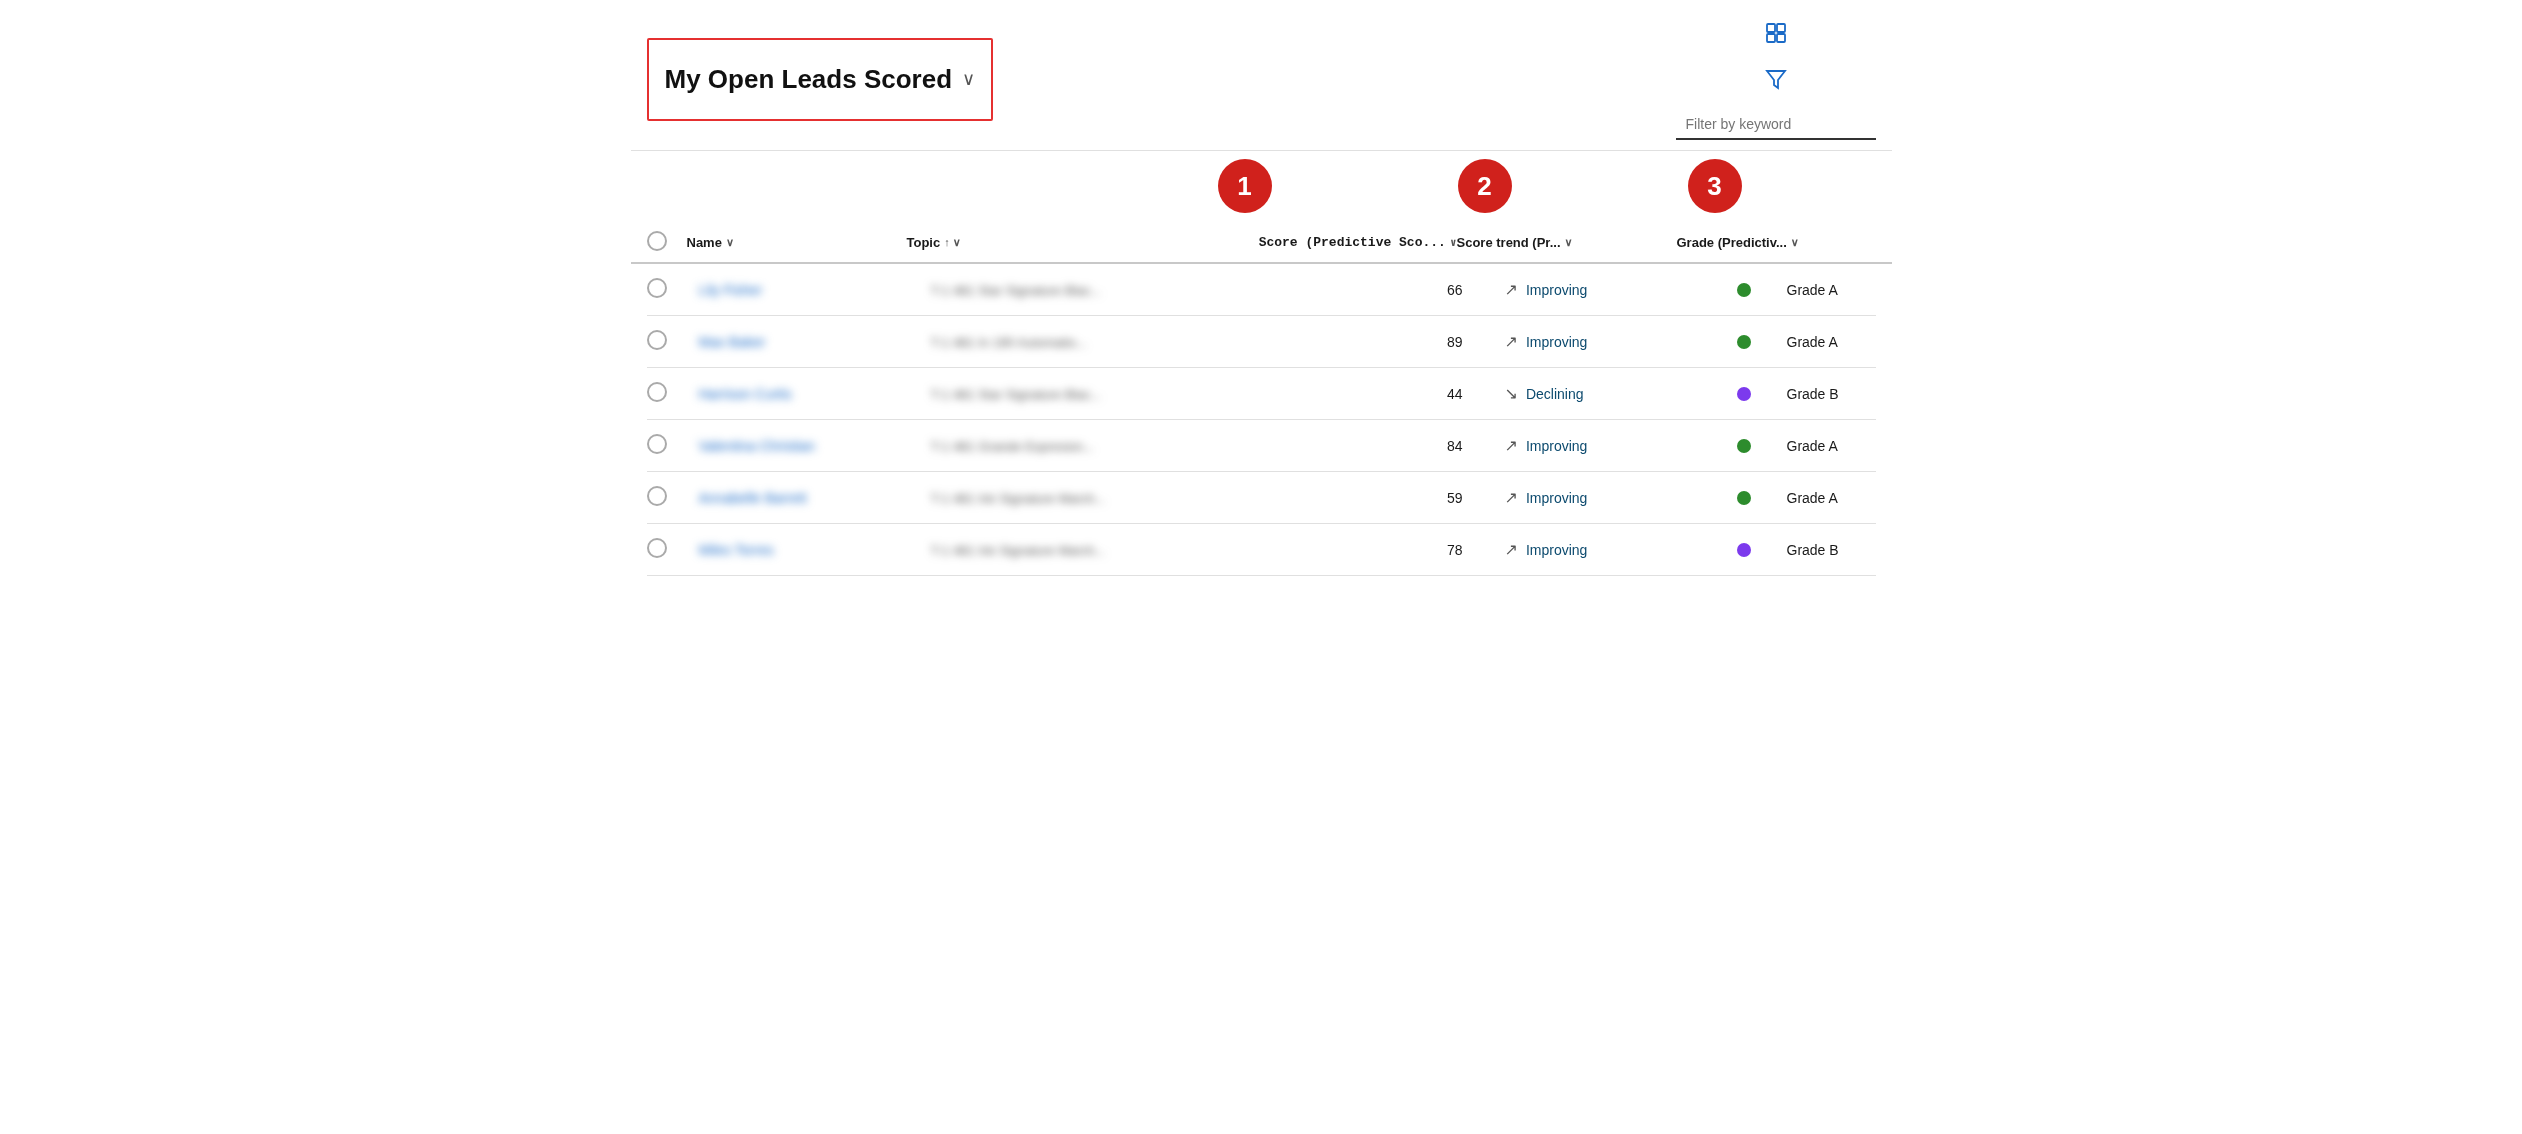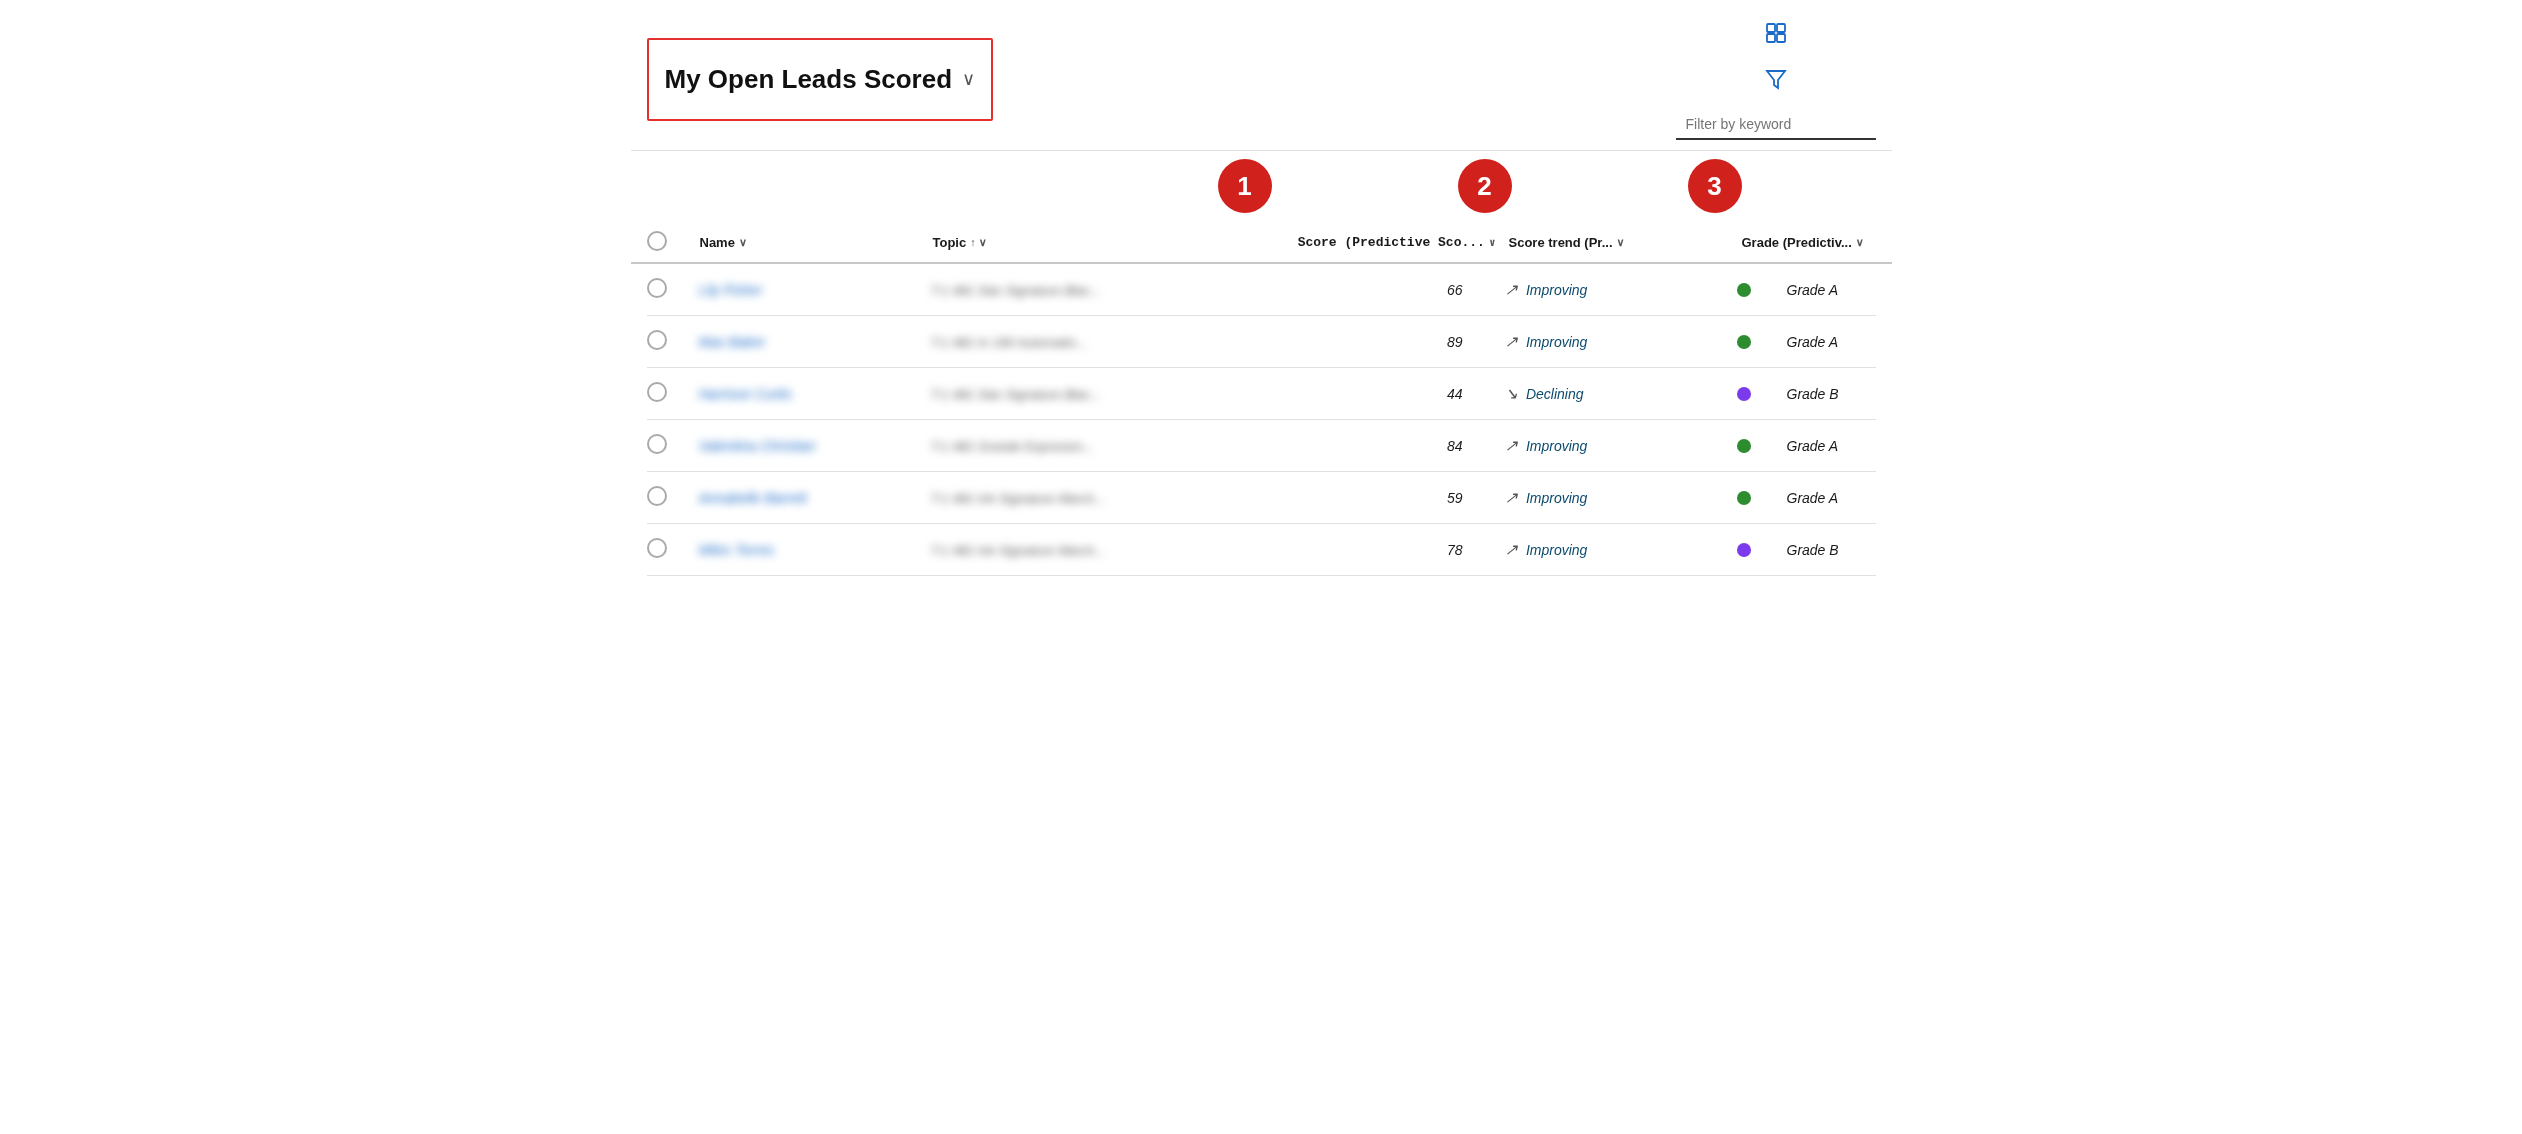--- a/index.html
+++ b/index.html
@@ -92,21 +92,21 @@
       justify-content: center;
       position: absolute;
     }
 
     
     .col-headers {
       display: flex;
       align-items: center;
       padding: 10px 16px 8px 16px;
       border-bottom: 2px solid #c8c8c8;
-      gap: 13px;
+      gap: 0;
     }
 
     .col-check {
       width: 40px;
       flex-shrink: 0;
     }
 
     .col-name {
       width: 220px;
       flex-shrink: 0;
@@ -154,21 +154,20 @@
     .table-body {
       padding: 0 16px;
     }
 
     .table-row {
       display: flex;
       align-items: center;
       border-bottom: 1px solid #e0e0e0;
       padding: 14px 0;
       gap: 12px;
-      font-style: italic;
     }
 
     .cell-check {
       width: 40px;
       flex-shrink: 0;
     }
 
     .cell-name {
       width: 220px;
       flex-shrink: 0;

